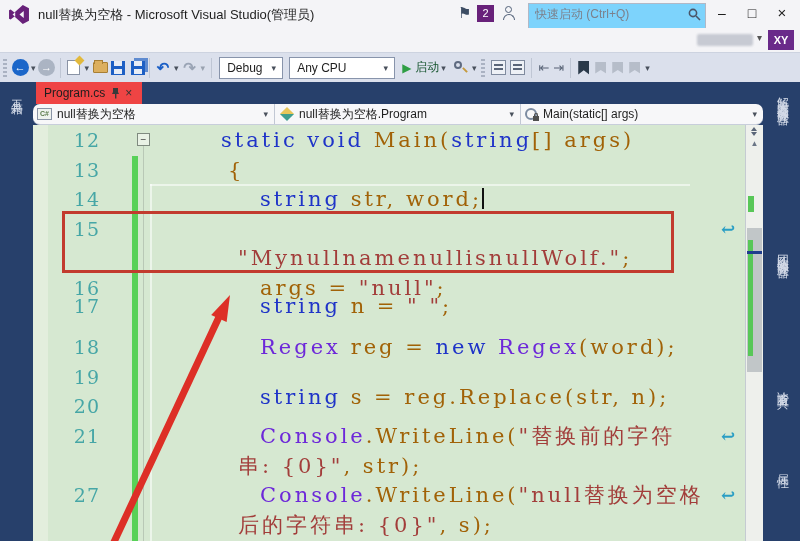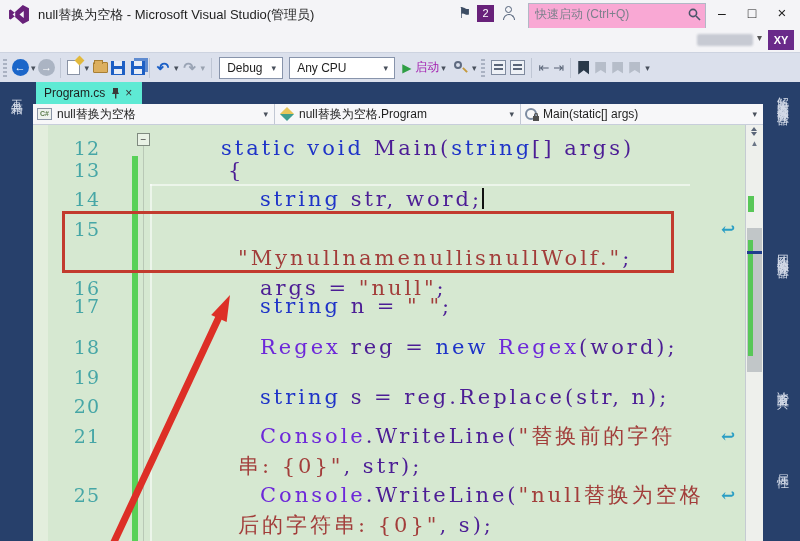--- a/index.html
+++ b/index.html
@@ -10,21 +10,21 @@
   
   .title-bar { position:absolute; left:0; top:0; width:800px; height:28px; background:#f4f4f7; }
   .vs-logo { position:absolute; left:8px; top:5px; width:22px; height:19px; }
   .win-title { position:absolute; left:38px; top:6px; font-size:13px; color:#1e1e1e; white-space:nowrap; }
   .flag-icon { position:absolute; left:458px; top:4px; font-size:15px; color:#3c4c63; }
   .notif-badge { position:absolute; left:477px; top:5px; width:17px; height:17px; background:#68217a; color:#fff;
                  font-size:11px; text-align:center; line-height:17px; }
   .feedback-icon { position:absolute; left:503px; top:6px; width:16px; height:15px; }
   .feedback-icon .head { position:absolute; left:2px; top:0; width:7px; height:7px; border:1.5px solid #53627a; border-radius:50%; }
   .feedback-icon .body { position:absolute; left:0; top:8px; width:12px; height:6px; border:1.5px solid #53627a; border-bottom:none; border-radius:6px 6px 0 0; }
-  .quick-launch { position:absolute; left:528px; top:3px; width:178px; height:38px; background:#f9a8d4; border:1px solid #b2b8c6; }
+  .quick-launch { position:absolute; left:528px; top:3px; width:178px; height:38px; background:#7dd3fc; border:1px solid #b2b8c6; }
   .quick-launch input { position:absolute; left:6px; top:1px; width:148px; height:18px; border:none; outline:none;
                         font-size:12px; color:#444; background:transparent; font-family:"Liberation Sans",sans-serif; }
   .quick-launch input::placeholder { color:#7c818c; opacity:1; }
   .magnifier { position:absolute; right:4px; top:4px; width:13px; height:13px; }
   .win-btn { position:absolute; top:0; width:28px; height:28px; text-align:center; line-height:26px; font-size:14px; color:#1e1e1e; }
   .win-min { left:708px; } .win-max { left:738px; } .win-close { left:768px; font-size:15px; }
 
   
   .menu-bar { position:absolute; left:0; top:28px; width:800px; height:24px; background:#f4f4f7; display:flex; align-items:center; }
   .menu-item { font-size:13px; color:#1e1e1e; margin-left:19px; white-space:nowrap; }
@@ -53,43 +53,43 @@
   .floppy { width:14px; height:14px; background:#1d5fc4; position:relative; }
   .floppy:before { content:""; position:absolute; left:3px; top:0; width:8px; height:5px; background:#e8edf5; }
   .floppy:after { content:""; position:absolute; left:3px; bottom:1px; width:8px; height:5px; background:#e8edf5; }
   .floppy2 { box-shadow:3px -3px 0 0 #5f8bd0; margin-left:3px; }
   .dd-box { height:22px; background:#fff; border:1px solid #8894ab; display:flex; align-items:center; font-size:12px;
             color:#1e1e1e; padding:0 4px 0 7px; margin:0 3px; }
   .dd-box .caret { margin-left:auto; }
   .dd-debug { width:64px; } .dd-platform { width:106px; }
   .start-btn { display:flex; align-items:center; margin:0 4px; }
   .start-play { color:#2f9e44; font-size:12px; margin-right:4px; }
-  .start-label { font-size:12px; color:#a21caf; }
+  .start-label { font-size:12px; color:#14532d; }
   .mini-icon { width:15px; height:15px; border:1px solid #7f8a9e; background:#eef1f6; position:relative; margin:0 2px; }
   .mini-icon.lines:before { content:""; position:absolute; left:2px; top:3px; width:9px; height:1.5px; background:#5a6578; box-shadow:0 4px 0 0 #5a6578; }
   .find-icon { width:15px; height:15px; position:relative; margin:0 1px; }
   .find-icon .lens { position:absolute; left:1px; top:1px; width:8px; height:8px; border:2px solid #5f6b80; border-radius:50%; }
   .find-icon .stick { position:absolute; left:9px; top:9px; width:6px; height:2px; background:#c59a3d; transform:rotate(45deg); }
   .arrow-glyph { font-size:13px; color:#5a6578; margin:0 2px; }
   .bookmark-icon { width:11px; height:14px; background:#2b3a4a; clip-path:polygon(0 0,100% 0,100% 100%,50% 70%,0 100%); margin:0 3px; }
   .bm-dis { width:11px; height:12px; background:#b6bdc9; clip-path:polygon(0 0,100% 0,100% 100%,50% 70%,0 100%); margin:0 3px; }
 
   
   .left-rail { position:absolute; left:0; top:82px; width:33px; height:459px; background:#27406b; }
   .vtab { writing-mode:vertical-rl; color:#d4dbe8; font-size:12px; letter-spacing:2px; white-space:nowrap; }
   .left-rail .vtab { position:absolute; left:8px; top:8px; }
   .right-rail { position:absolute; left:763px; top:82px; width:37px; height:459px; background:#27406b; }
   .right-rail .vtab { position:absolute; left:11px; }
 
   
-  .doc-tab { position:absolute; left:36px; top:82px; width:106px; height:22px; background:#5eead4; display:flex; align-items:center; padding:0 5px 0 8px; }
+  .doc-tab { position:absolute; left:36px; top:82px; width:106px; height:22px; background:#ef4444; display:flex; align-items:center; padding:0 5px 0 8px; }
   .doc-tab .tab-label { font-size:12px; color:#1e1e1e; margin-right:6px; white-space:nowrap; }
   .pin-icon { width:9px; height:12px; margin-right:5px; }
   .tab-close { font-size:12px; color:#333; line-height:12px; }
-  .nav-bar { position:absolute; left:33px; top:104px; width:730px; height:21px; background:#f7f7f9; border-bottom:1px solid #c8cedb; }
+  .nav-bar { position:absolute; left:33px; top:104px; width:730px; height:21px; background:#f7f7f9; border-bottom:1px solid #c8cedb;border-radius:7px; }
   .nav-dd { position:absolute; top:0; height:20px; display:flex; align-items:center; border-right:1px solid #c2c8d4; padding:0 4px; }
   .nav-dd .label { font-size:12px; color:#1e1e1e; white-space:nowrap; overflow:hidden; }
   .nav-dd .caret { margin-left:auto; }
   .nd1 { left:0; width:242px; } .nd2 { left:242px; width:246px; } .nd3 { left:488px; width:242px; border-right:none; }
   .cs-icon { width:15px; height:12px; border:1px solid #8a94a6; color:#5a7a4a; font-size:7px; font-weight:bold;
              text-align:center; line-height:10px; margin-right:5px; background:#eef2ee; flex:none; }
   .class-icon { width:10px; height:10px; background:linear-gradient(135deg,#e7c65a 50%,#3f9e8f 50%); transform:rotate(45deg); margin:0 7px 0 3px; flex:none; }
   .method-icon { width:12px; height:12px; border:2px solid #7c8ba1; border-radius:50%; position:relative; margin-right:6px; flex:none; }
   .method-icon .lock { position:absolute; right:-4px; bottom:-3px; width:6px; height:5px; background:#4f4f4f; }
   .method-icon .lock:before { content:""; position:absolute; left:1px; top:-3px; width:2px; height:3px; border:1px solid #4f4f4f; border-bottom:none; border-radius:2px 2px 0 0; }
@@ -100,21 +100,21 @@
   .outline-line { position:absolute; left:110px; top:21px; bottom:0; width:1px; background:#b9c8b6; }
   .block-guide-v { position:absolute; left:117px; top:59px; bottom:0; width:2px; background:rgba(255,255,255,0.55); }
   .block-guide-h { position:absolute; left:117px; top:59px; width:540px; height:2px; background:rgba(255,255,255,0.55); }
   .change-bar { position:absolute; left:99px; top:31px; bottom:0; width:6px; background:#58d158; }
   .collapse-box { position:absolute; left:104px; top:8px; width:13px; height:13px; border:1px solid #7f8a7f; background:#e9f2e5;
                   font-size:10px; line-height:11px; text-align:center; color:#3a3a3a; }
   .code-rows { position:absolute; left:0; top:1px; width:712px; height:415px; font-family:"DejaVu Serif","Liberation Serif",serif; }
   .code-row { position:absolute; left:0; width:712px; height:29.6px; line-height:29.6px; }
   .lnum { position:absolute; left:0; top:0; width:67px; text-align:right; color:#46a6a6; font-size:19px; letter-spacing:1px; }
   .lcontent { position:absolute; top:0; white-space:nowrap; font-size:21px; letter-spacing:3px; }
-  .seg-kw { color:#1f34c8; } .seg-ty { color:#6d28d9; } .seg-pl { color:#4c1d95;text-align:center; } .seg-st { color:#a23d3a; }
+  .seg-kw { color:#1f34c8; } .seg-ty { color:#6d28d9; } .seg-pl { color:#a16207;text-align:center; } .seg-st { color:#a23d3a; }
   .caret-bar { display:inline-block; width:2px; height:21px; background:#111; vertical-align:-3px; }
   .wrap-arrow { position:absolute; left:688px; top:0; height:29.6px; line-height:29.6px; color:#2a9ec4; font-size:17px; font-weight:bold; }
   .annotation-rect { position:absolute; left:29px; top:86px; width:612px; height:62px; border:3px solid #c23b2e; z-index:5; }
   .annotation-arrow { position:absolute; left:0; top:0; width:712px; height:416px; z-index:6; pointer-events:none; }
 
   
   .scrollbar { position:absolute; left:745px; top:125px; width:18px; height:416px; background:#eef0ec; border-left:1px solid #c5cbd2; }
   .sb-split { position:absolute; left:4px; top:2px; width:9px; height:9px; }
   .sb-split:before { content:""; position:absolute; left:1px; top:0; border-left:3.5px solid transparent; border-right:3.5px solid transparent; border-bottom:4px solid #5a6578; }
   .sb-split:after { content:""; position:absolute; left:1px; bottom:0; border-left:3.5px solid transparent; border-right:3.5px solid transparent; border-top:4px solid #5a6578; }
@@ -257,21 +257,21 @@
   </div>
 
   <div class="editor">
     <div class="gutter-strip"></div>
     <div class="outline-line"></div>
     <div class="block-guide-h"></div>
     <div class="block-guide-v"></div>
     <div class="change-bar"></div>
     <div class="collapse-box">−</div>
     <div class="code-rows" id="code-rows">
-        <div class="code-row" style="top: 8px; padding-left: 48px;">
+        <div class="code-row" style="top: 0px; padding-left: 48px;">
           <span class="lnum">12</span>
           <span class="lcontent" style="left: 188px;"><span class="seg-kw">static void </span><span class="seg-pl">Main(</span><span class="seg-kw">string</span><span class="seg-pl">[] args)</span></span>
         </div>
         <div class="code-row" style="top: 29.6px;">
           <span class="lnum">13</span>
           <span class="lcontent" style="left: 195px;"><span class="seg-pl">{</span></span>
         </div>
         <div class="code-row" style="top: 59.2px;">
           <span class="lnum">14</span>
           <span class="lcontent" style="left: 227px;"><span class="seg-kw">string</span><span class="seg-pl"> str, word;</span><span class="caret-bar"></span></span>
@@ -307,21 +307,21 @@
         <div class="code-row" style="top: 296px;">
           <span class="lnum">21</span>
           <span class="lcontent" style="left: 227px;"><span class="seg-ty">Console</span><span class="seg-pl">.WriteLine(</span><span class="seg-st">"替换前的字符</span></span>
           <span class="wrap-arrow">↩</span>
         </div>
         <div class="code-row" style="top: 325.6px;">
           <span class="lnum"></span>
           <span class="lcontent" style="left: 205px;"><span class="seg-st">串: {0}"</span><span class="seg-pl">, str);</span></span>
         </div>
         <div class="code-row" style="top: 355.2px;">
-          <span class="lnum">25</span>
+          <span class="lnum">27</span>
           <span class="lcontent" style="left: 227px;"><span class="seg-ty">Console</span><span class="seg-pl">.WriteLine(</span><span class="seg-st">"null替换为空格</span></span>
           <span class="wrap-arrow">↩</span>
         </div>
         <div class="code-row" style="top: 384.8px;">
           <span class="lnum"></span>
           <span class="lcontent" style="left: 205px;"><span class="seg-st">后的字符串: {0}"</span><span class="seg-pl">, s);</span></span>
         </div>
       </div>
     <div class="annotation-rect"></div>
     <svg class="annotation-arrow" viewBox="0 0 712 416">

